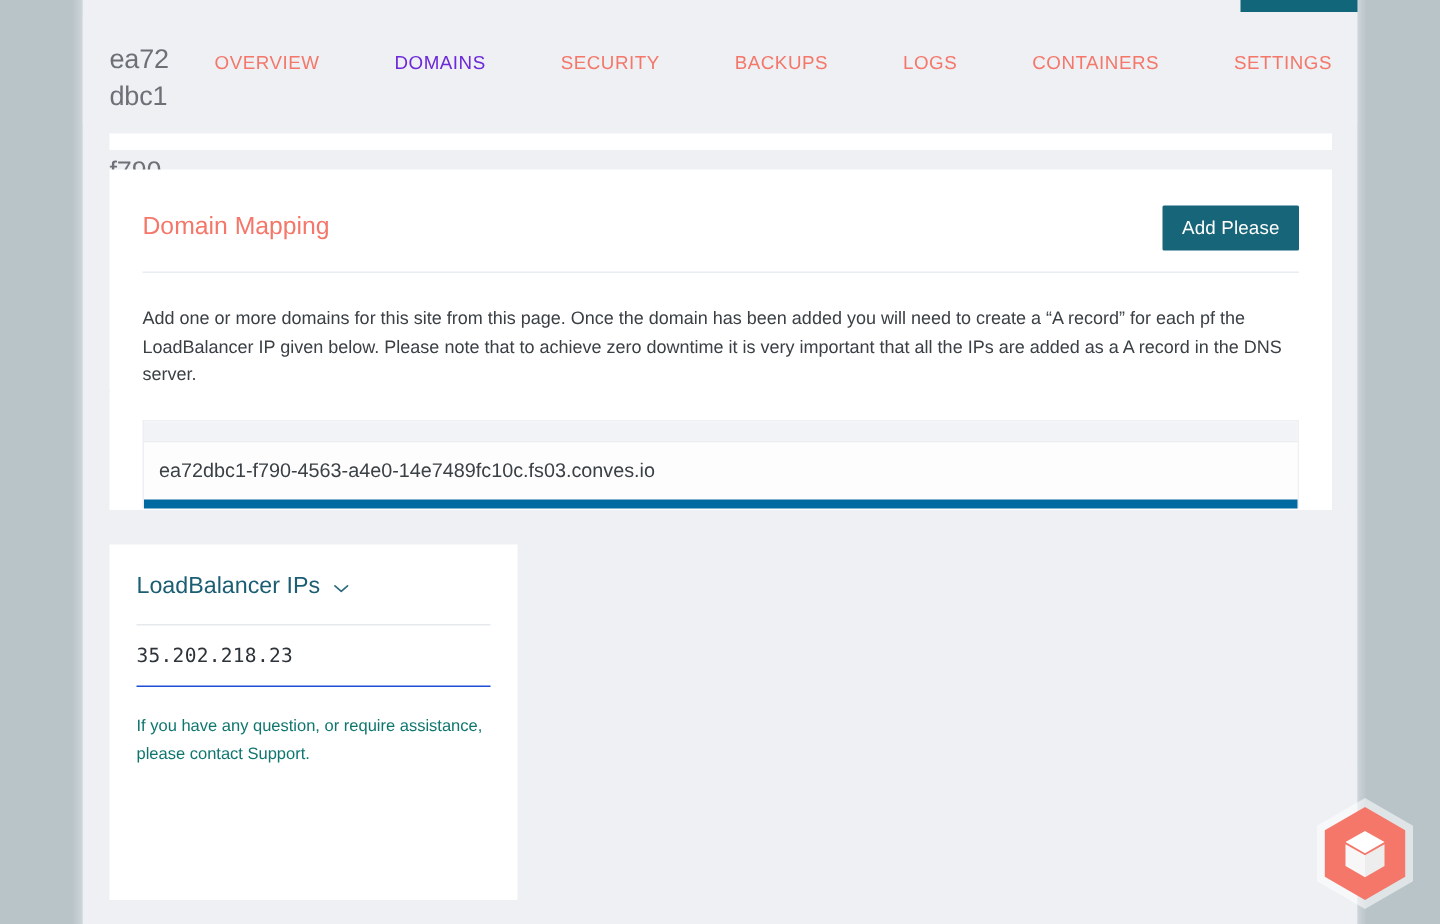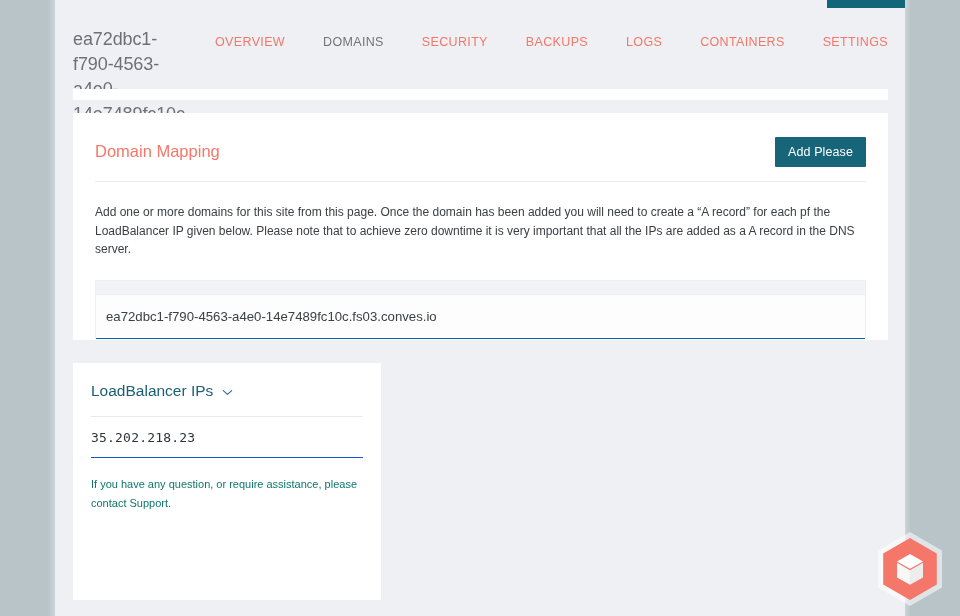--- a/index.html
+++ b/index.html
@@ -71,35 +71,35 @@
     color: #6d7177;
     font-weight: 400;
     letter-spacing: -0.1px;
     word-break: break-word;
     padding-top: 3px;
   }
 
   .main-nav {
     display: flex;
     align-items: flex-start;
-    gap: 4px;
+    gap: 16px;
     padding-top: 11px;
     margin-left: 10px;
   }
 
   .nav-item {
     font-size: 12.5px;
     letter-spacing: 0.35px;
     color: #f4776a;
     text-transform: uppercase;
     padding: 0 17px;
     cursor: pointer;
     white-space: nowrap;
   }
-  .nav-item.active { color: #737373; }
+  .nav-item.active { color: #6d28d9; }
 
   
   .thin-strip {
     position: absolute;
     left: 18px;
     top: 89px;
     width: 815px;
     height: 11px;
     background: #ffffff;
   }
@@ -167,29 +167,29 @@
   }
 
   .domain-row {
     height: 44px;
     display: flex;
     align-items: center;
     padding: 0 10px;
     font-size: 13.2px;
     color: #3b4045;
     background: #fdfdfe;
-    border-bottom: 1px solid #0369a1;
+    border-bottom: 6px solid #0369a1;
   }
 
   
   .lb-card {
     position: absolute;
     left: 18px;
     top: 363px;
-    width: 308px;
+    width: 272px;
     height: 237px;
     background: #ffffff;
     padding: 0 18px;
   }
 
   .lb-title-row {
     display: flex;
     align-items: center;
     gap: 9px;
     padding-top: 19px;

